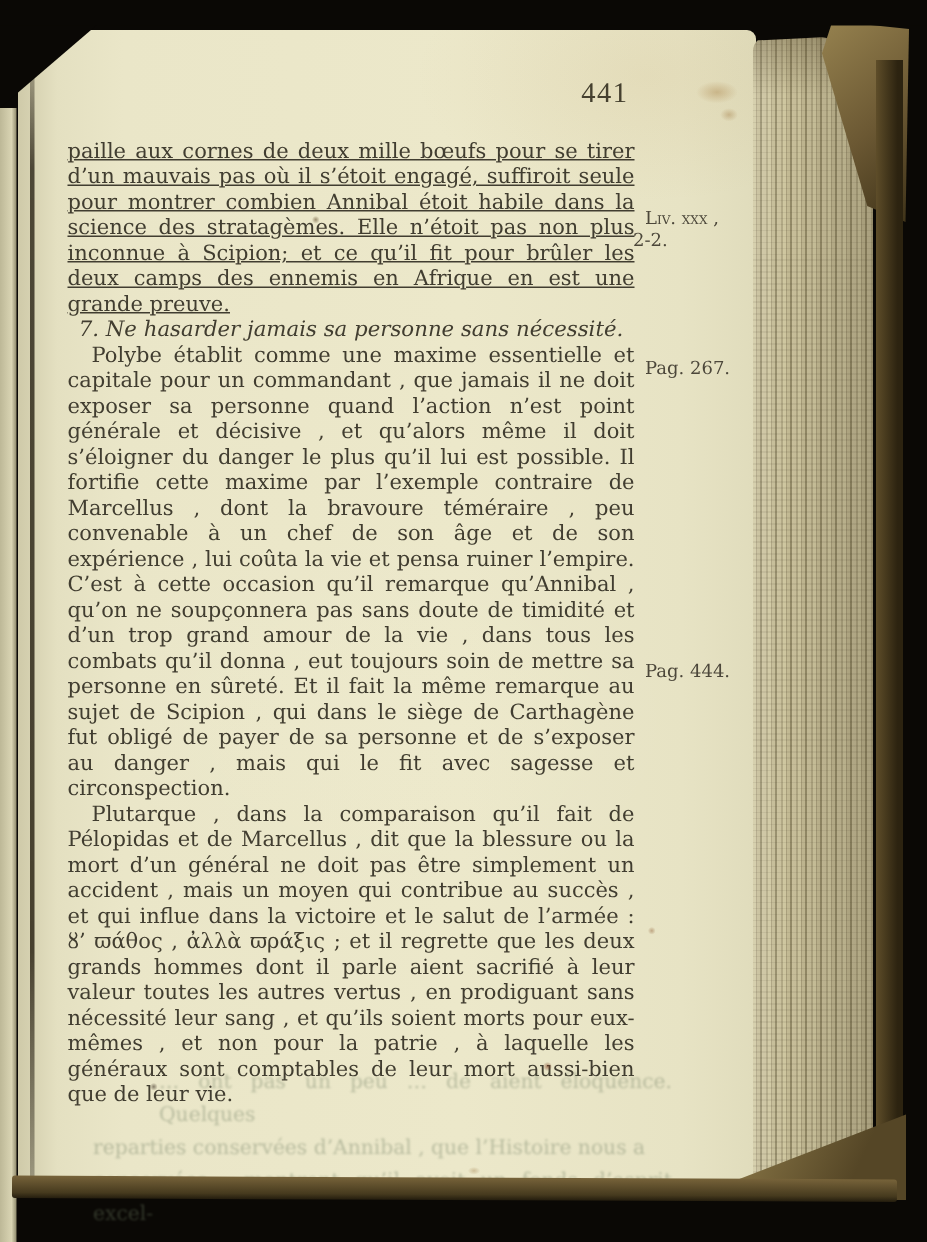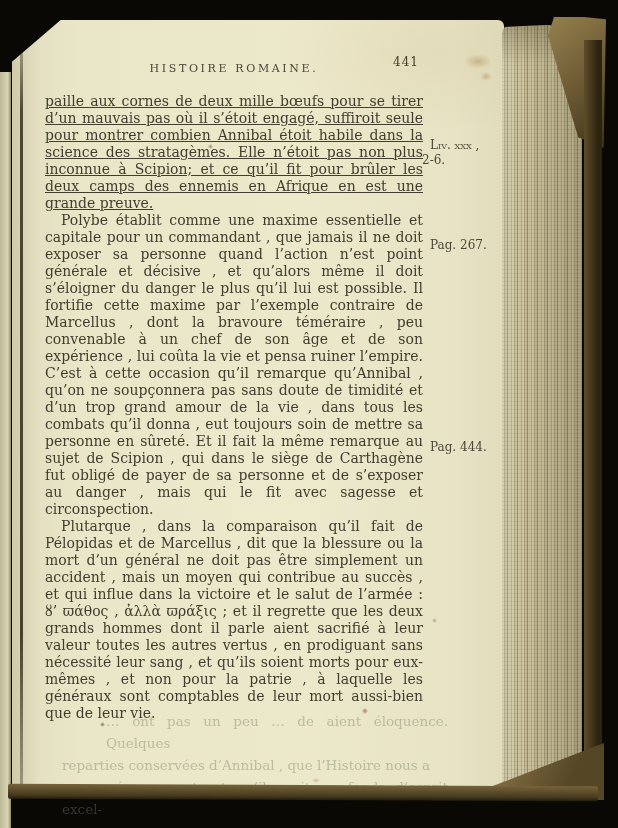--- a/index.html
+++ b/index.html
@@ -75,22 +75,23 @@
     color:#413d30;
     font-size:14px;line-height:17px;
     text-align:justify;
   }
   .header-row{position:relative;height:28px;}
   .running-head{
     position:absolute;left:0;right:0;top:2px;text-align:center;
     font-size:11px;letter-spacing:0.24em;color:#4a453a;
   }
   .page-number{
-    position:absolute;right:4px;top:-4px;font-size:12px;color:#45402f;
+    position:absolute;right:4px;top:-4px;font-size:19px;color:#45402f;
     letter-spacing:1px;
+    font-family:Liberation Serif, serif;
   }
   p.body-text{margin:0;}
   p.cont{margin-top:7px;text-decoration:underline;}
   p.indent{text-indent:16px;}
   .section-heading{
     margin:20px 0 15px 0;text-align:center;font-style:italic;
     font-size:14.2px;color:#413d30;text-indent:0;
   }
   .margin-note{
     position:absolute;font-size:12px;line-height:15px;
@@ -122,35 +123,35 @@
 
 <div class="photo">
 
   <div class="prev-page-sliver"></div>
 
   <div class="page">
     <div class="gutter-line"></div>
 
     <div class="text-col">
       <div class="header-row">
-        <div class="running-head">HISTOIRE ROMAINE.</div>
         <div class="page-number">441</div>
       </div>
 
       <p class="body-text cont">paille aux cornes de deux mille bœufs pour se tirer d’un mauvais pas où il s’étoit engagé, suffiroit seule pour montrer combien Annibal étoit habile dans la science des stratagèmes. Elle n’étoit pas non plus inconnue à Scipion; et ce qu’il fit pour brûler les deux camps des ennemis en Afrique en est une grande preuve.</p>
 
+      <p class="body-text section-heading">7. Ne hasarder jamais sa personne sans nécessité.</p>
 
       <p class="body-text indent">Polybe établit comme une maxime essentielle et capitale pour un commandant , que jamais il ne doit exposer sa personne quand l’action n’est point générale et décisive , et qu’alors même il doit s’éloigner du danger le plus qu’il lui est possible. Il fortifie cette maxime par l’exemple contraire de Marcellus , dont la bravoure téméraire , peu convenable à un chef de son âge et de son expérience , lui coûta la vie et pensa ruiner l’empire. C’est à cette occasion qu’il remarque qu’Annibal , qu’on ne soupçonnera pas sans doute de timidité et d’un trop grand amour de la vie , dans tous les combats qu’il donna , eut toujours soin de mettre sa personne en sûreté. Et il fait la même remarque au sujet de Scipion , qui dans le siège de Carthagène fut obligé de payer de sa personne et de s’exposer au danger , mais qui le fit avec sagesse et circonspection.</p>
 
       <p class="body-text indent">Plutarque , dans la comparaison qu’il fait de Pélopidas et de Marcellus , dit que la blessure ou la mort d’un général ne doit pas être simplement un accident , mais un moyen qui contribue au succès , et qui influe dans la victoire et le salut de l’armée : ȣ’ ϖάθος , ἀλλὰ ϖράξις ; et il regrette que les deux grands hommes dont il parle aient sacrifié à leur valeur toutes les autres vertus , en prodiguant sans nécessité leur sang , et qu’ils soient morts pour eux-mêmes , et non pour la patrie , à laquelle les généraux sont comptables de leur mort aussi-bien que de leur vie.</p>
     </div>
 
     <div class="margin-note note-1">
       <div class="line1">Liv. xxx ,</div>
-      <div class="line2">2-6.</div>
+      <div class="line2">2-2.</div>
     </div>
     <div class="margin-note note-2">Pag. 267.</div>
     <div class="margin-note note-3">Pag. 444.</div>
 
     <div class="show-through">
       <span class="st1">… ont pas un peu … de aient éloquence. Quelques</span>
       <span class="st2">reparties conservées d’Annibal , que l’Histoire nous a</span>
       <span class="st3">conservées , montrent qu’il avoit un fonds d’esprit excel-</span>
     </div>
 

